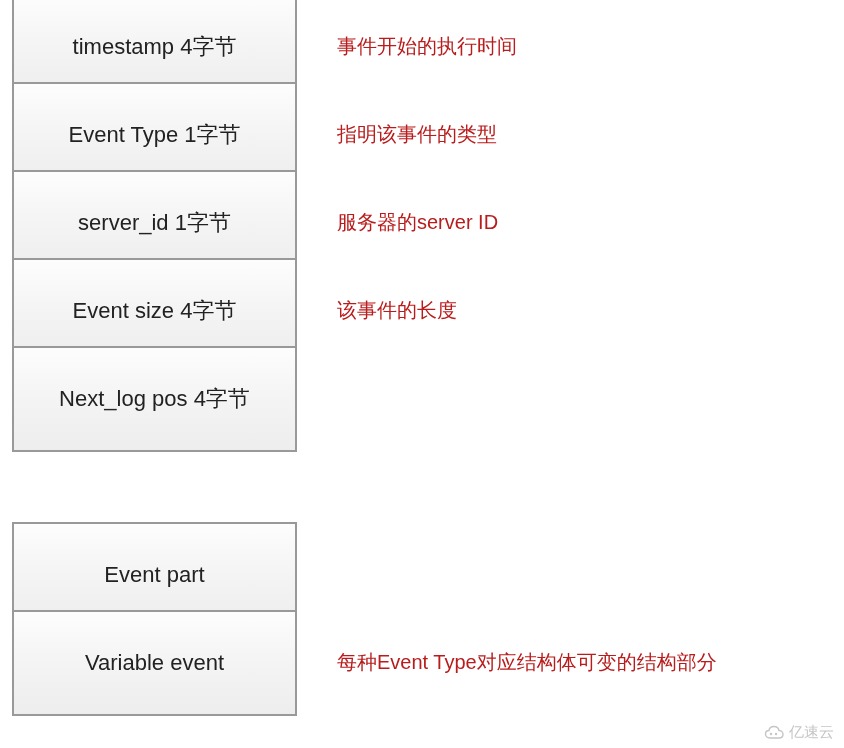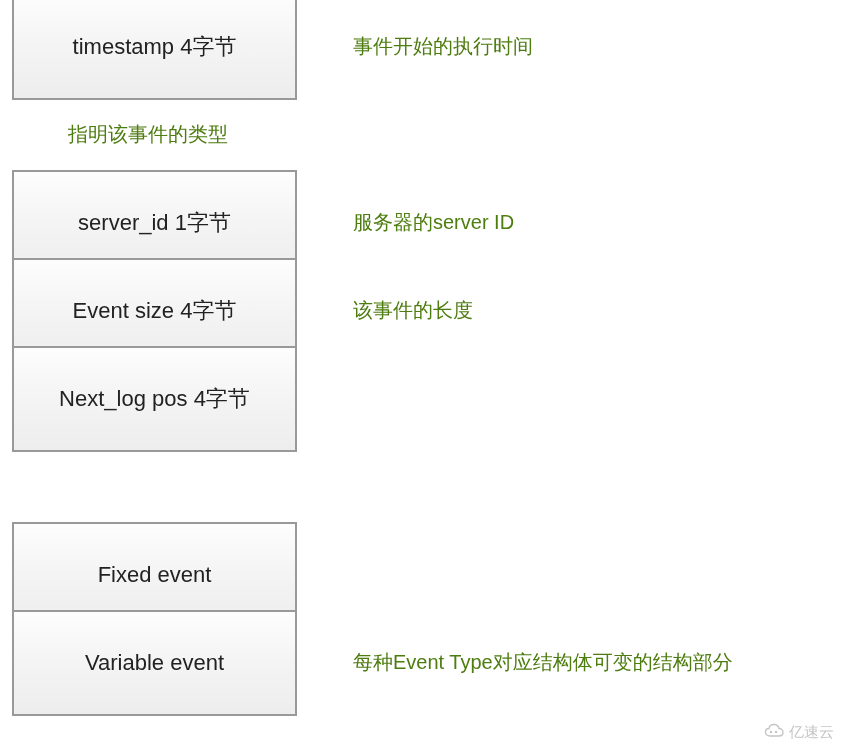--- a/index.html
+++ b/index.html
@@ -32,64 +32,65 @@
       border: 2px solid #999999;
       background: linear-gradient(to bottom, #fdfdfd 0%, #f4f4f4 50%, #ededed 100%);
       display: flex;
       align-items: center;
       justify-content: center;
       font-size: 22px;
       color: #222;
       margin-bottom: -2px;
     }
     .description {
-      margin-left: 56px;
+      margin-left: 40px;
       font-size: 20px;
-      color: #4d7c0f;
+      color: #b91c1c;
     }
     .watermark {
       position: absolute;
       right: 10px;
       bottom: 6px;
       display: flex;
-      align-items: flex-start;
+      align-items: center;
       color: #bbbbbb;
       font-size: 15px;
       opacity: 0.85;
     }
     .watermark svg {
       margin-right: 3px;
     }
   </style>
 </head>
 <body>
 
 <div class="diagram-container">
   <div class="row">
     <div class="field-box">timestamp 4字节</div>
     <div class="description">事件开始的执行时间</div>
   </div>
   <div class="row">
+    <div class="field-box">Event Type 1字节</div>
     <div class="description">指明该事件的类型</div>
   </div>
   <div class="row">
     <div class="field-box">server_id 1字节</div>
     <div class="description">服务器的server ID</div>
   </div>
   <div class="row">
     <div class="field-box">Event size  4字节</div>
     <div class="description">该事件的长度</div>
   </div>
   <div class="row">
     <div class="field-box">Next_log pos 4字节</div>
   </div>
   <div class="row">
   </div>
   <div class="row">
-    <div class="field-box">Fixed event</div>
+    <div class="field-box">Event part</div>
   </div>
   <div class="row">
     <div class="field-box">Variable event</div>
     <div class="description">每种Event Type对应结构体可变的结构部分</div>
   </div>
 </div>
 
 <div class="watermark">
   <svg width="22" height="16" viewBox="0 0 22 16">
     <path fill="none" stroke="#bbbbbb" stroke-width="1.4" d="M6 13 C3 13 1.5 11 1.5 9 C1.5 7 3 5.5 5 5.5 C5.3 3 7.5 1.5 10 1.5 C12.5 1.5 14.5 3 15 5.5 C17 5.5 19 7 19 9.5 C19 12 17 13 15 13 Z"></path>

